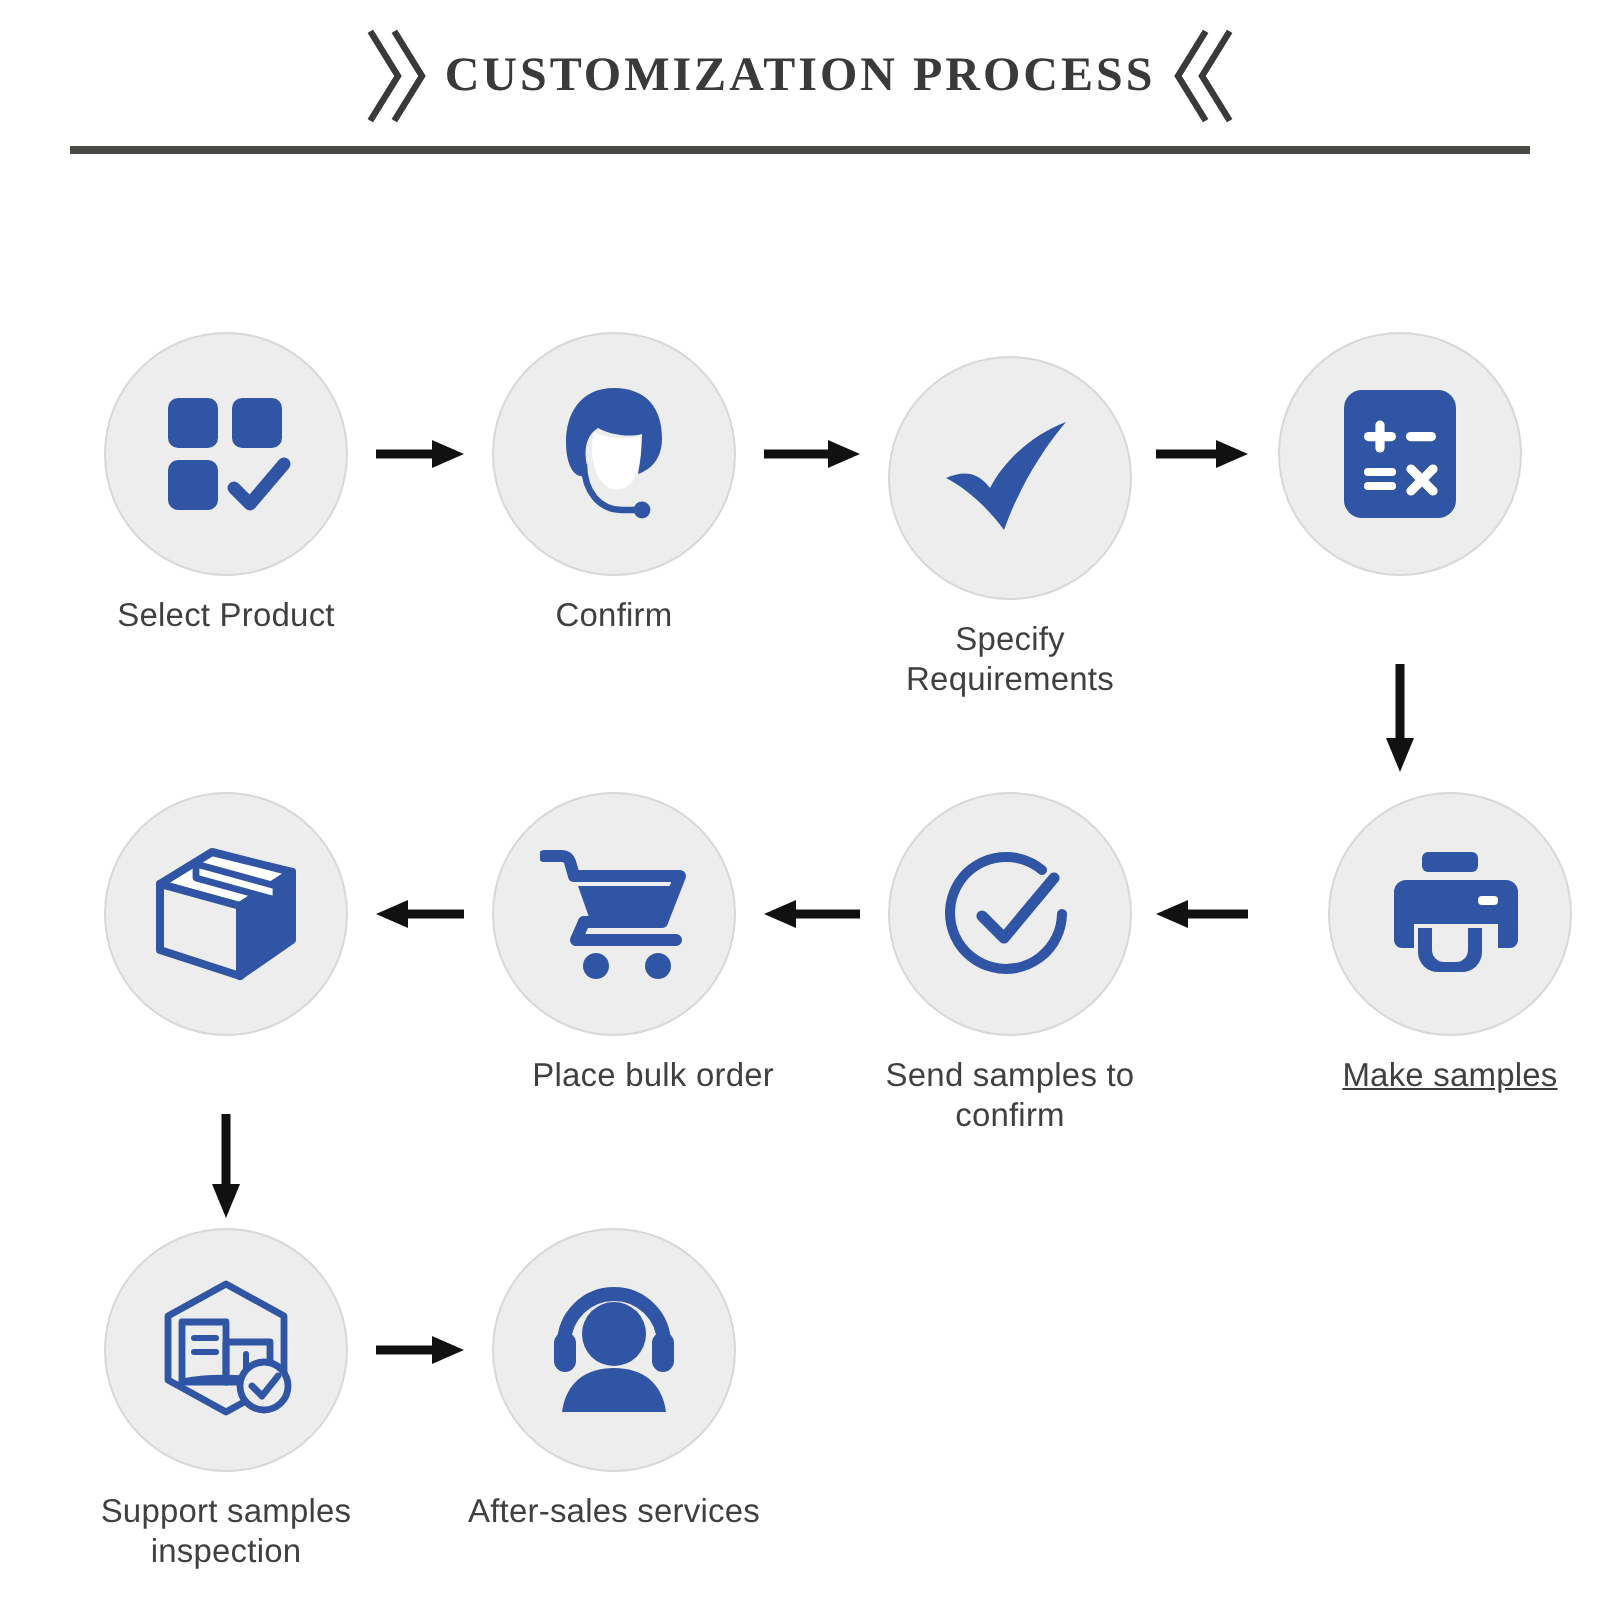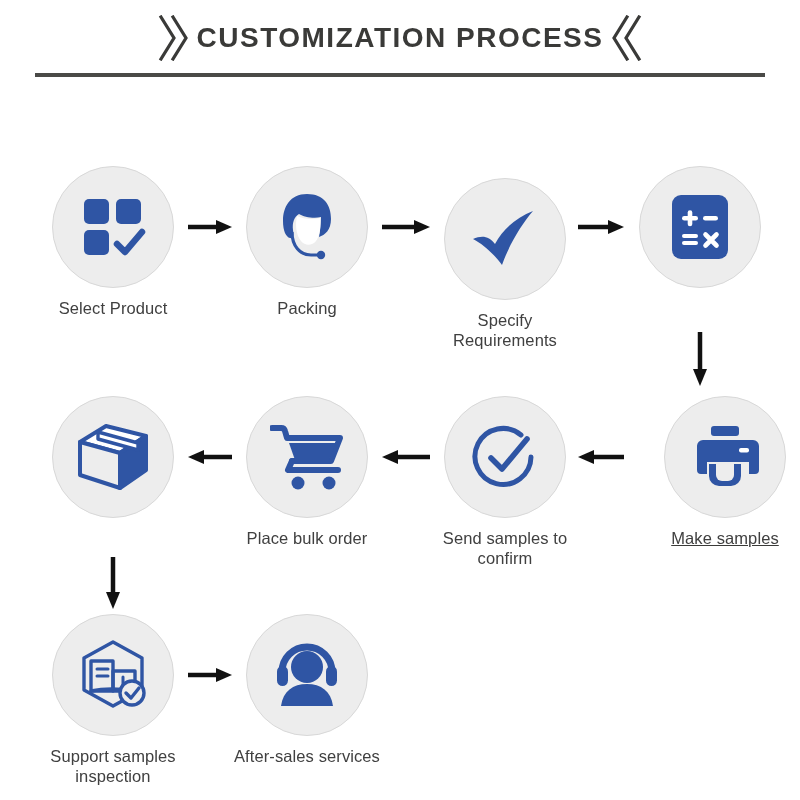--- a/index.html
+++ b/index.html
@@ -33,26 +33,26 @@
     justify-content: center;
     gap: 6px;
   }
   .chev {
     display: block;
     width: 34px;
     height: 46px;
     flex: none;
   }
   .title-text {
-    font-size: 28px;
+    font-size: 24px;
     font-weight: 700;
     letter-spacing: 1.5px;
     color: #3a3a38;
     white-space: nowrap;
-    font-family: Liberation Sans, sans-serif;
+    font-family: Liberation Serif, serif;
   }
   .divider {
     position: absolute;
     left: 35px;
     top: 73px;
     width: 730px;
     height: 4px;
     background: #4a4a47;
   }
 
@@ -132,21 +132,21 @@
 
   <div class="node" style="left:307px; top:166px;">
     <div class="circle">
       <svg width="74" height="74" viewBox="0 0 74 74">
         <path d="M37 4 C20 4 13 17 13 31 C13 41 16 47 20 48 C23 49 24 45 23 40 C22 33 24 27 29 24 C34 27 44 29 51 27 C51 34 50 42 49 47 C55 45 61 40 61 29 C61 15 54 4 37 4 Z" fill="#2f55a4"></path>
         <path d="M27 26 C25 34 26 45 31 51 C35 56 42 56 46 51 C50 46 51 36 50 28 C43 30 33 29 27 26 Z" fill="#ffffff"></path>
         <path d="M22 42 C22 56 30 65 41 65 L49 65" fill="none" stroke="#2f55a4" stroke-width="3.2"></path>
         <circle cx="51" cy="65" r="4.2" fill="#2f55a4"></circle>
       </svg>
     </div>
-    <div class="node-label">Packing</div>
+    <div class="node-label">Confirm</div>
   </div>
 
   <div class="node" style="left:505px; top:178px;">
     <div class="circle">
       <svg width="72" height="72" viewBox="0 0 72 72">
         <path d="M4 36 C13 32 20 33 26 41 C34 26 48 14 64 8 C52 22 40 42 33 62 C26 52 14 41 4 36 Z" fill="#2f55a4"></path>
       </svg>
     </div>
     <div class="node-label">Specify Requirements</div>
   </div>
@@ -181,21 +181,21 @@
   <div class="node" style="left:505px; top:396px;">
     <div class="circle">
       <svg width="72" height="72" viewBox="0 0 72 72">
         <path d="M52 14 A28 28 0 1 0 62 36 " fill="none" stroke="#2f55a4" stroke-width="5" stroke-linecap="round"></path>
         <path d="M22 37 L33 48 L58 18" fill="none" stroke="#2f55a4" stroke-width="5.6" stroke-linecap="round" stroke-linejoin="round"></path>
       </svg>
     </div>
     <div class="node-label">Send samples to confirm</div>
   </div>
 
-  <div class="node" style="left:307px; top:396px;">
+  <div class="node" style="left:307px; top:396px;text-align:right;">
     <div class="circle">
       <svg width="74" height="68" viewBox="0 0 74 68">
         <path d="M2 5 h9 a4 4 0 0 1 4 3 l2 7 h53 l-9 23 h-39" fill="none" stroke="#2f55a4" stroke-width="6" stroke-linecap="round" stroke-linejoin="round"></path>
         <path d="M19 20 h47 l-7 17 h-34 z" fill="#2f55a4"></path>
         <path d="M22 38 l-4 9 h50" fill="none" stroke="#2f55a4" stroke-width="6" stroke-linecap="round" stroke-linejoin="round"></path>
         <circle cx="28" cy="60" r="6.5" fill="#2f55a4"></circle>
         <circle cx="59" cy="60" r="6.5" fill="#2f55a4"></circle>
       </svg>
     </div>
     <div class="node-label">Place bulk order</div>

